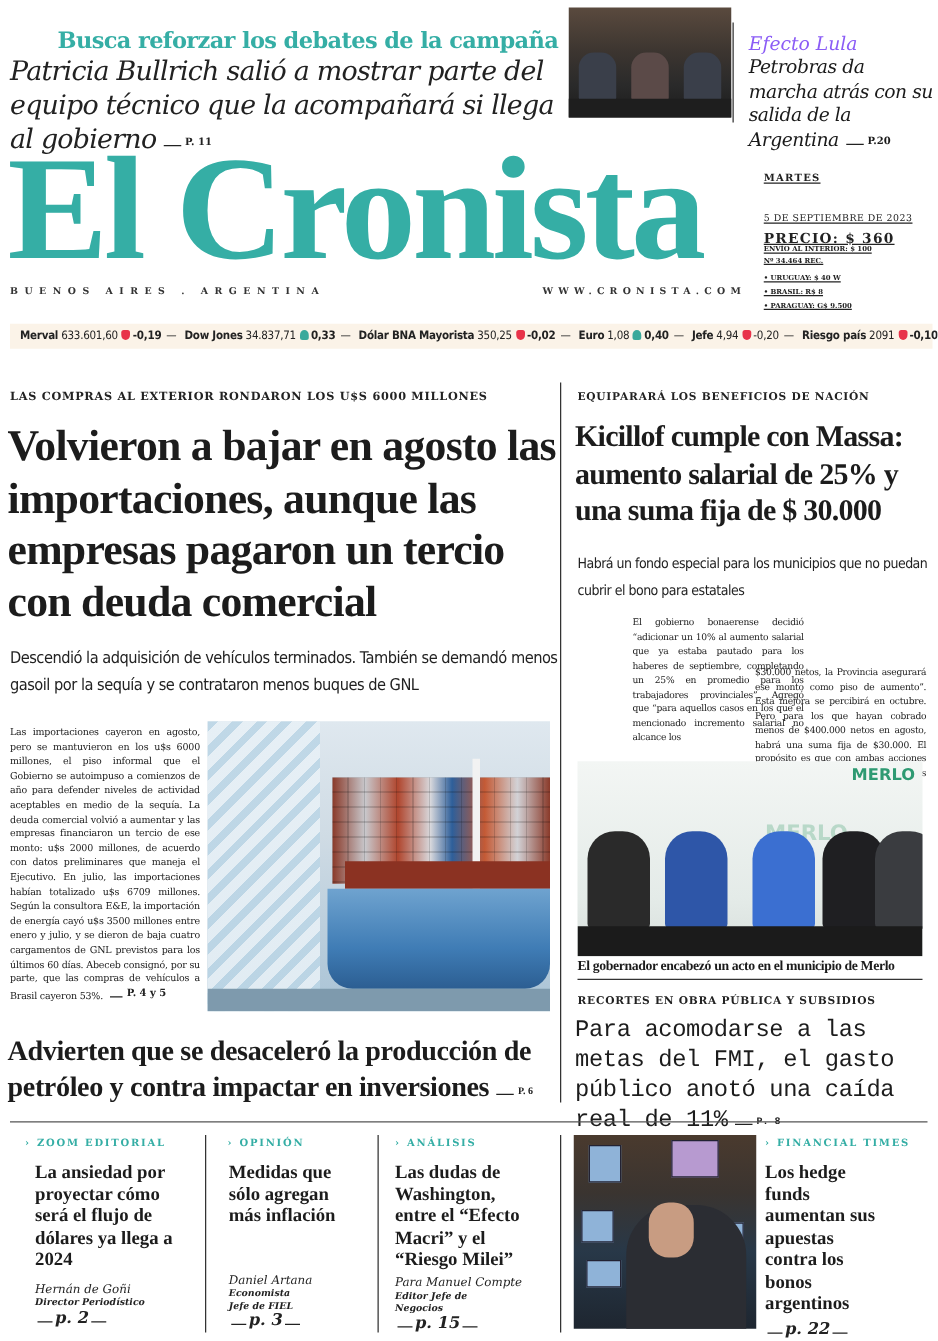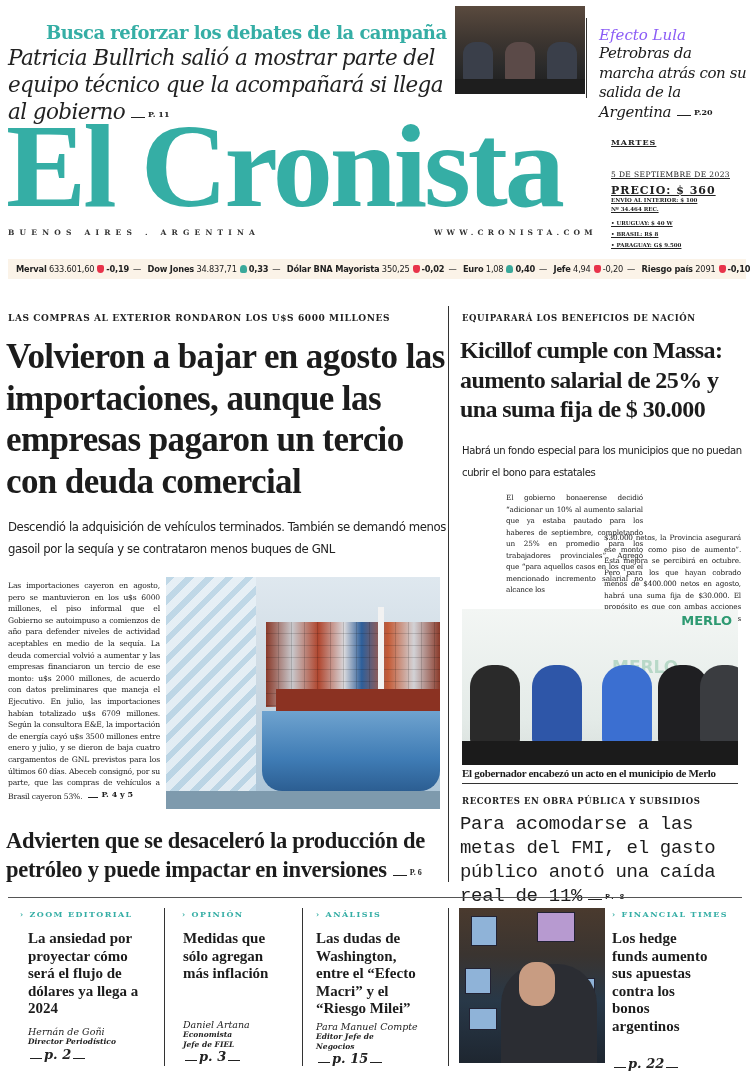--- a/index.html
+++ b/index.html
@@ -143,21 +143,21 @@
 </div>
 <div class="abs ship" title="Buque portacontenedores en puerto">
   <div class="crane"></div>
   <div class="containers"></div>
   <div class="mast"></div>
   <div class="hullband"></div>
   <div class="hull"></div>
   <div class="water"></div>
 </div>
 <div class="abs petro">
-  <span>Advierten que se desaceleró la producción de petróleo y puede impactar en inversiones</span><span class="pref">P. 6</span>
+  <span>Advierten que se desaceleró la producción de petróleo y contra impactar en inversiones</span><span class="pref">P. 6</span>
 </div>
 
 <div class="abs vrule-main"></div>
 <div class="abs r-kicker">EQUIPARARÁ LOS BENEFICIOS DE NACIÓN</div>
 <div class="abs r-head">Kicillof cumple con Massa: aumento salarial de 25% y una suma fija de $ 30.000</div>
 <div class="abs r-deck">Habrá un fondo especial para los municipios que no puedan cubrir el bono para estatales</div>
 <div class="abs r-body c1">El gobierno bonaerense decidió “adicionar un 10% al aumento salarial que ya estaba pautado para los haberes de septiembre, completando un 25% en promedio para los trabajadores provinciales”. Agregó que “para aquellos casos en los que el mencionado incremento salarial no alcance los</div>
 <div class="abs r-body c2">
   <span>$30.000 netos, la Provincia asegurará ese monto como piso de aumento”. Esta mejora se percibirá en octubre. Pero para los que hayan cobrado menos de $400.000 netos en agosto, habrá una suma fija de $30.000. El propósito es que con ambas acciones se alcancen los $60.000 dispuestos por Nación.</span><span class="pref">P. 10</span>
 </div>
@@ -213,14 +213,14 @@
 <div class="abs trader">
   <div class="scr" style="left:12px;top:8px;width:26px;height:30px"></div>
   <div class="scr" style="left:78px;top:4px;width:38px;height:30px;background:#b79ad0"></div>
   <div class="scr" style="left:6px;top:60px;width:26px;height:26px"></div>
   <div class="scr" style="left:10px;top:100px;width:28px;height:22px"></div>
   <div class="scr" style="left:106px;top:70px;width:30px;height:24px"></div>
   <div class="man"></div>
   <div class="face"></div>
 </div>
 <div class="abs col-label" style="left:612px">FINANCIAL TIMES</div>
-<div class="abs col-head" style="left:612px;width:100px">Los hedge funds aumento sus apuestas contra los bonos argentinos</div>
+<div class="abs col-head" style="left:612px;width:100px">Los hedge funds aumentan sus apuestas contra los bonos argentinos</div>
 <div class="abs col-page" style="left:612px;top:1056px">p. 22</div>
 
 </body></html>

